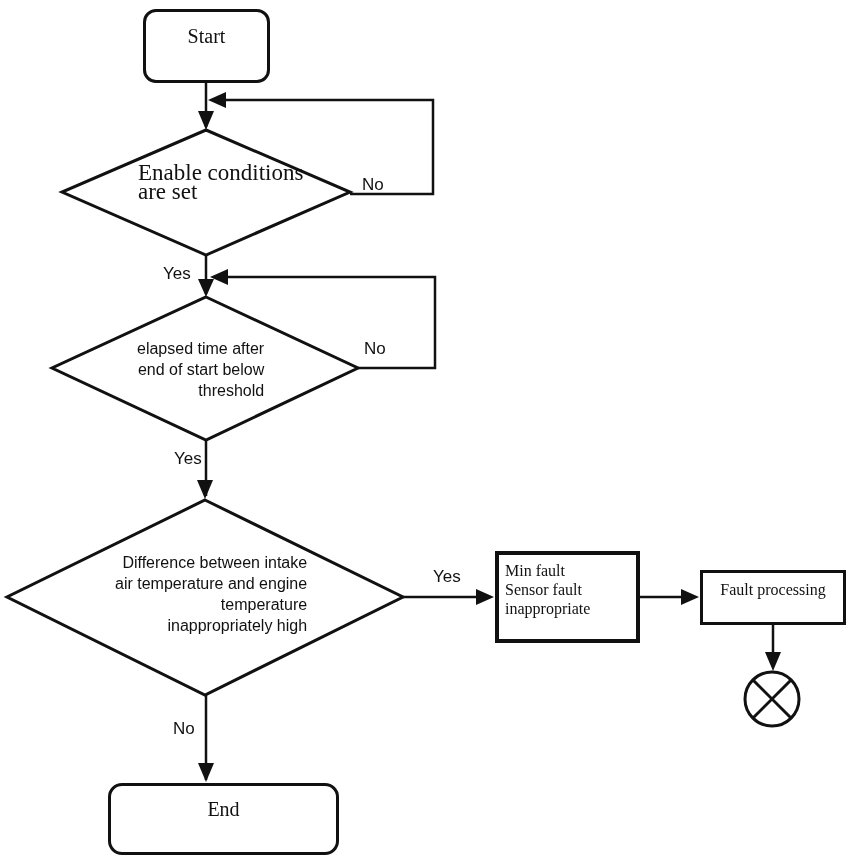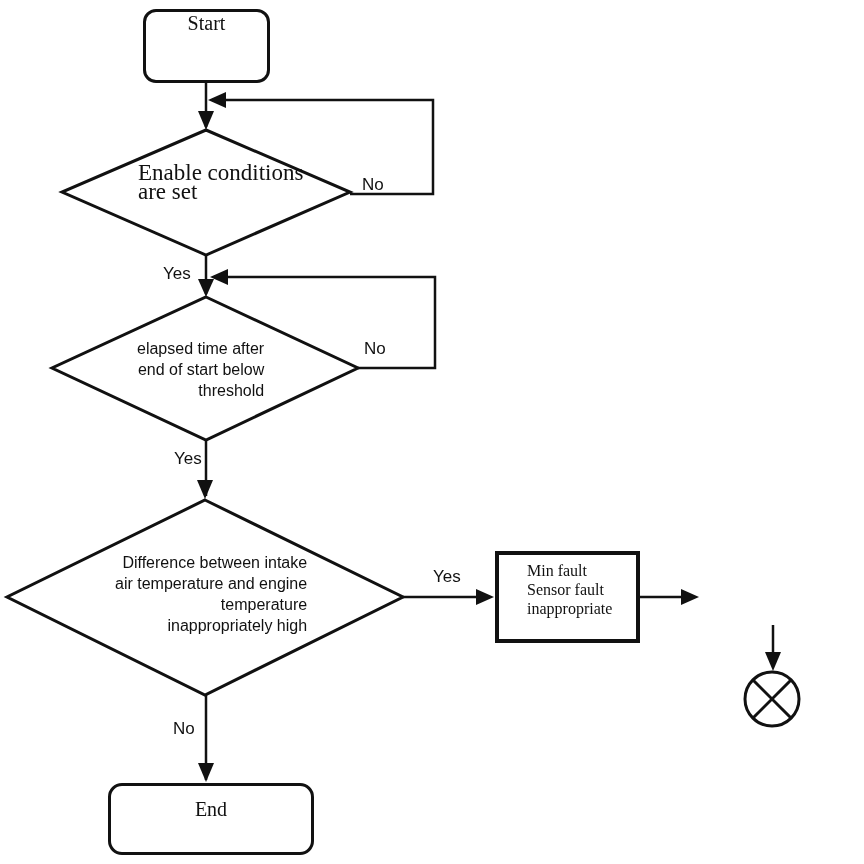--- a/index.html
+++ b/index.html
@@ -23,36 +23,36 @@
     left: 0; top: 0;
     width: 864px; height: 864px;
     color: var(--line-color, #111111);
   }
 
   
   .start-box {
     left: 143px; top: 9px; width: 127px; height: 74px;
     border: 3px solid var(--line-color, #111111);
     border-radius: 13px;
-    text-align: center; 
+    text-align: center; padding-top: 13px;
     font-size: 20px;
     background: var(--bg-color, #ffffff);
   }
   .end-box {
-    left: 108px; top: 783px; width: 206px; height: 72px;
+    left: 108px; top: 783px; width: 231px; height: 72px;
     border: 3px solid var(--line-color, #111111);
     border-radius: 14px;
     text-align: center; padding-top: 12px;
     font-size: 20px;
     background: var(--bg-color, #ffffff);
   }
   .minfault-box {
     left: 495px; top: 551px; width: 145px; height: 92px;
     border: 4px solid var(--line-color, #111111);
-    padding: 6px 4px 0 28px;
+    padding: 6px 4px 0 6px;
     font-size: 16px; line-height: 19px;
     background: var(--bg-color, #ffffff);
   }
   .faultproc-box {
     left: 700px; top: 570px; width: 146px; height: 55px;
     border: 3px solid var(--line-color, #111111);
     text-align: center; padding-top: 8px;
     font-size: 16px;
     background: var(--bg-color, #ffffff);
   }
@@ -136,20 +136,23 @@
     <div>temperature</div>
     <div>inappropriately high</div>
   </div>
 
   <div class="abs minfault-box serif">
     <div>Min fault</div>
     <div>Sensor fault</div>
     <div>inappropriate</div>
   </div>
 
+  <div class="abs faultproc-box serif">
+    <span>Fault processing</span>
+  </div>
 
   <div class="abs end-box serif">
     <span>End</span>
   </div>
 
   <div class="abs edge-label sans lbl-yes1">Yes</div>
   <div class="abs edge-label sans lbl-no1">No</div>
   <div class="abs edge-label sans lbl-yes2">Yes</div>
   <div class="abs edge-label sans lbl-no2">No</div>
   <div class="abs edge-label sans lbl-yes3">Yes</div>

